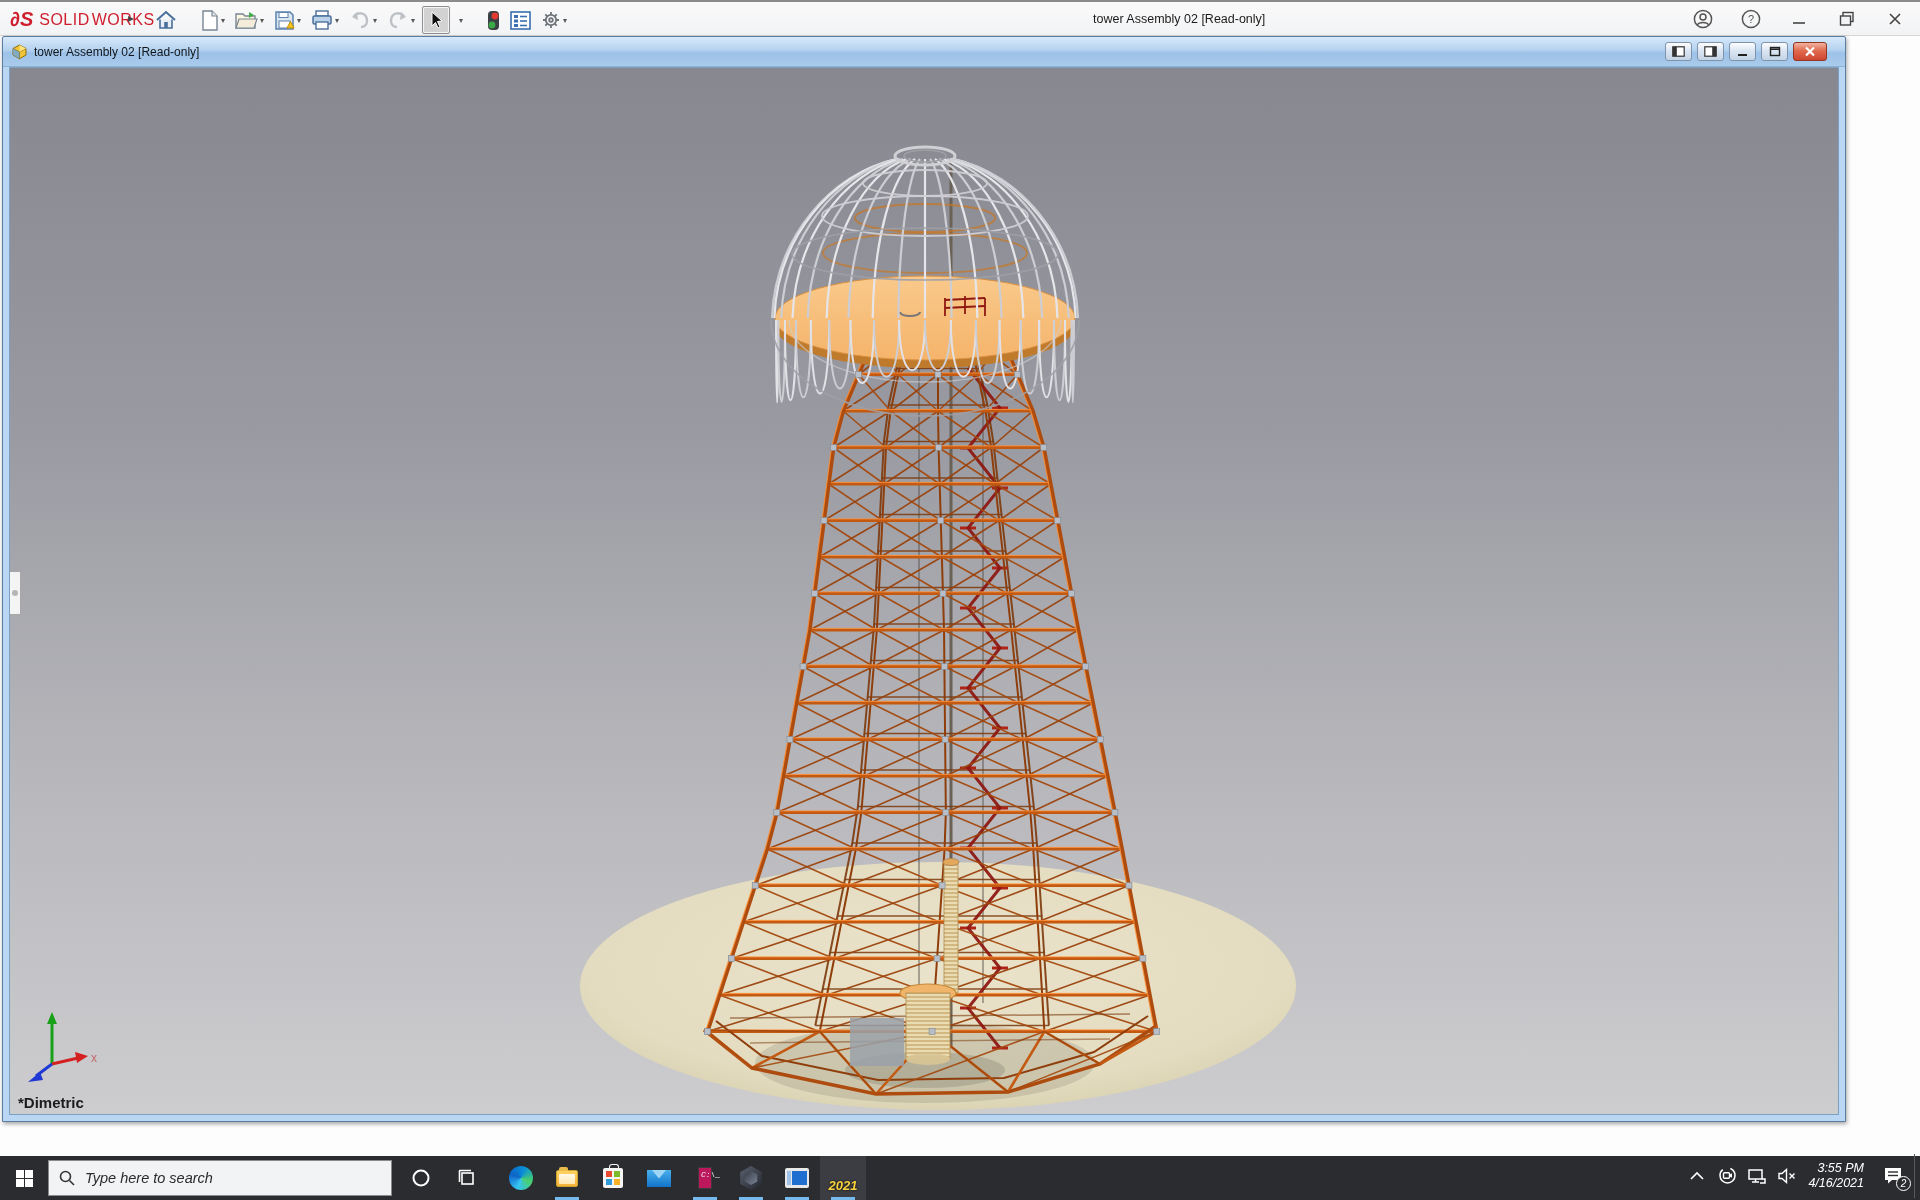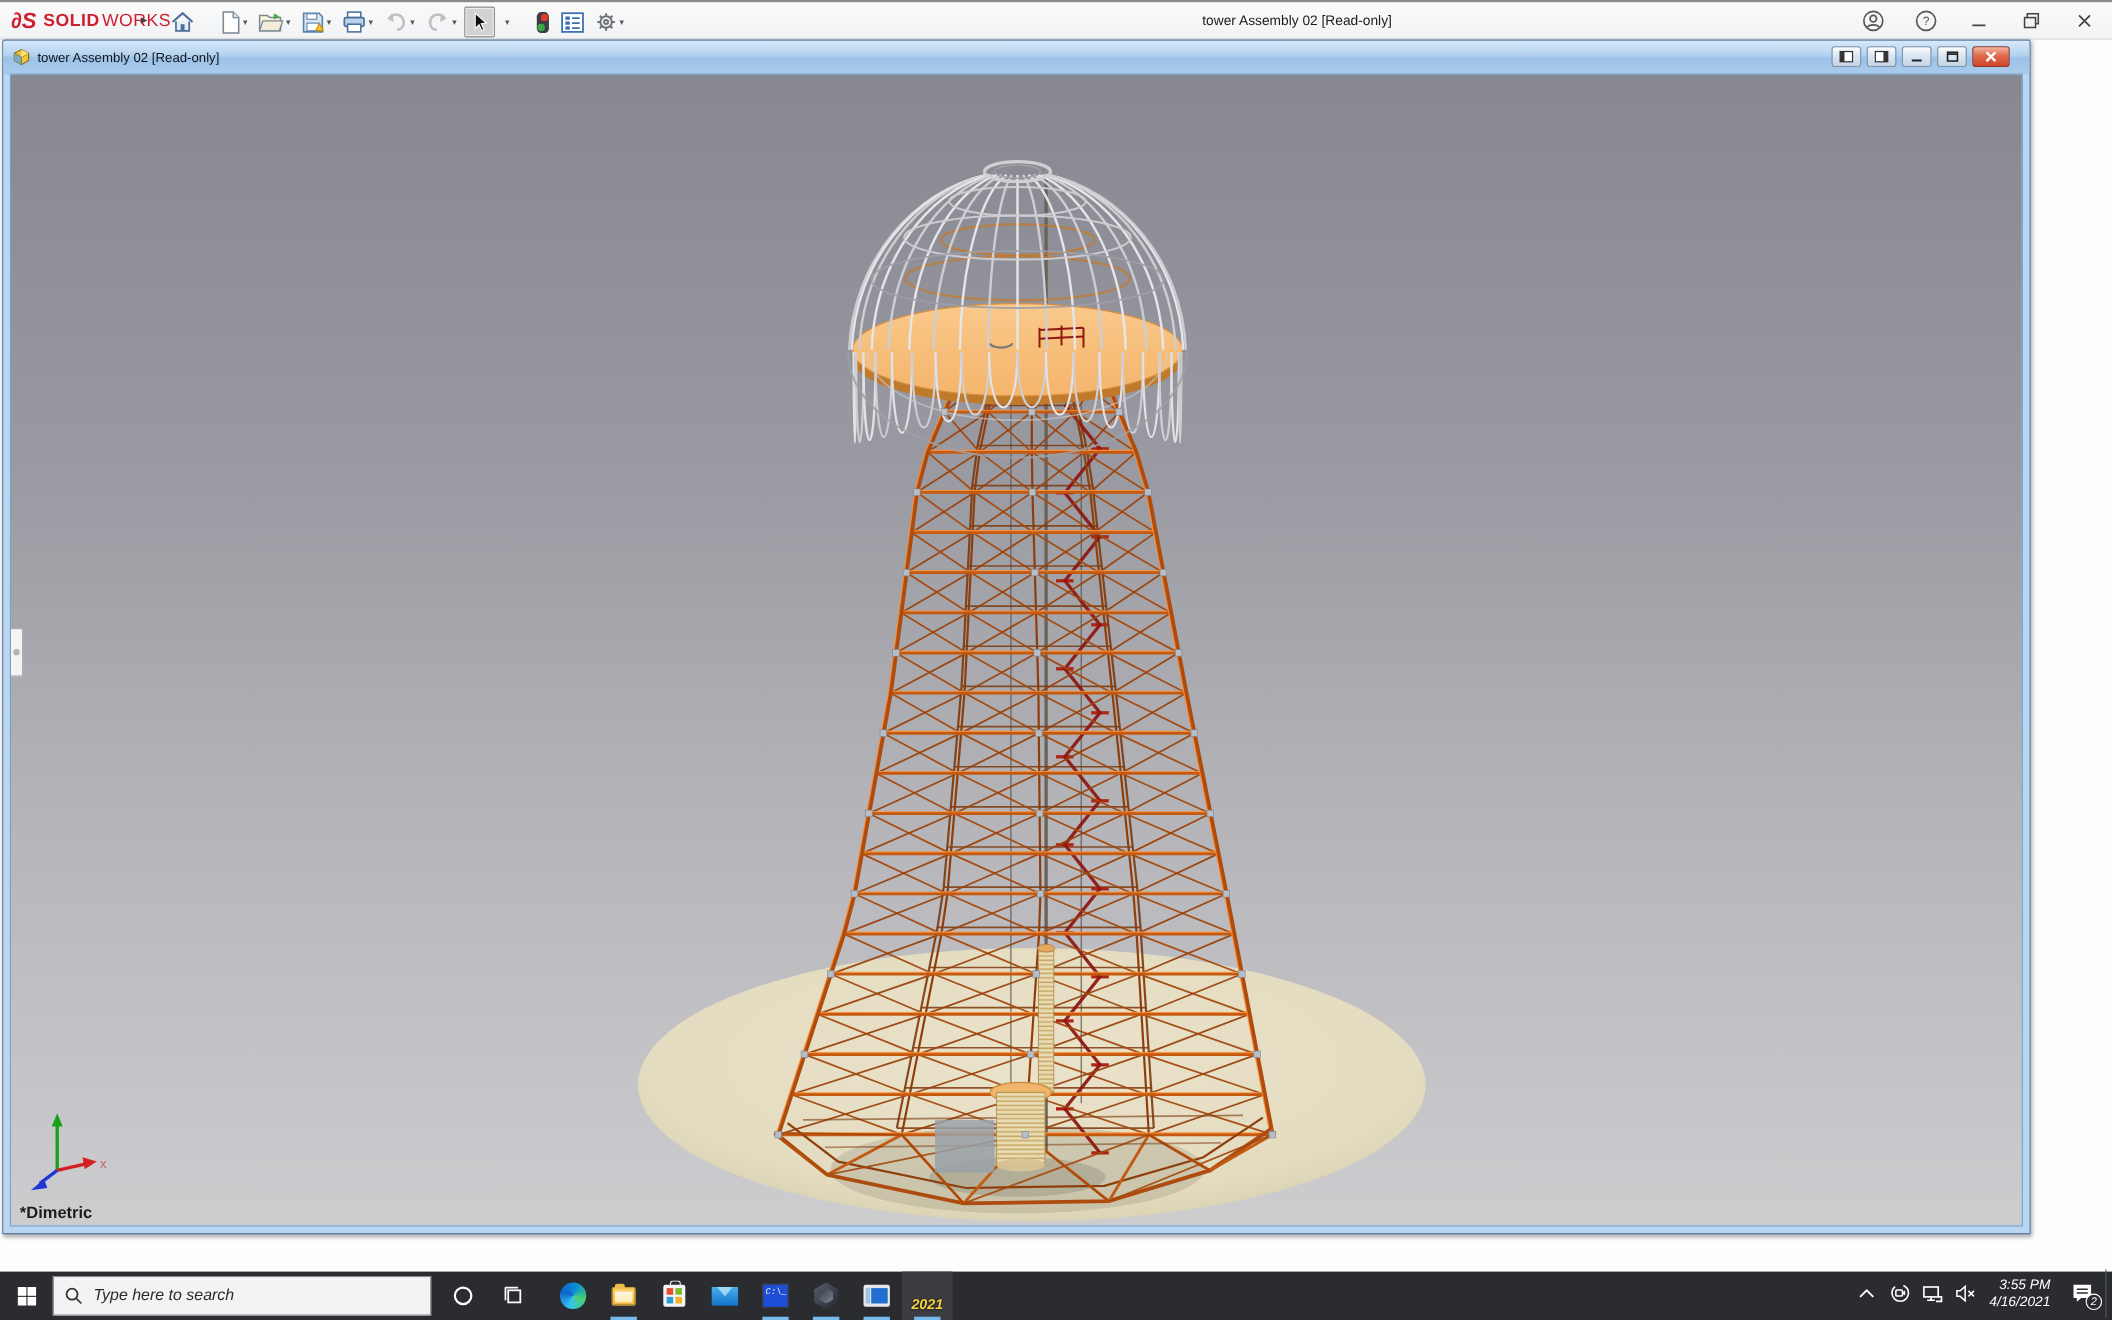--- a/index.html
+++ b/index.html
@@ -6,21 +6,21 @@
   html,body { width:1920px; height:1200px; overflow:hidden; background:#fdfdfd;
               font-family:"Liberation Sans", sans-serif; }
 
   
   .app-titlebar { position:absolute; left:0; top:0; width:1920px; height:36px;
     background:linear-gradient(#fafafa,#f2f3f5); border-top:2px solid #8b8b8b;
     border-bottom:1px solid #d6d6d6; }
   .brand { position:absolute; left:10px; top:6px; display:flex; align-items:center; gap:2px;
     color:#cf1f2f; font-size:16px; white-space:nowrap; }
   .brand .ds { font-style:italic; font-weight:bold; font-size:20px; margin-right:4px; }
-  .brand .solid { font-weight:bold; letter-spacing:.5px; }
+  .brand .solid { font-weight:normal; letter-spacing:.5px; }
   .brand .works { font-weight:normal; letter-spacing:.5px; }
   .flyout-arrow { position:absolute; left:128px; top:9px; color:#444; font-size:12px; }
   .toolbar { position:absolute; left:150px; top:2px; height:32px; display:flex; align-items:center; }
   .tb-btn { display:flex; align-items:center; padding:3px 3px; margin:0 2px; border-radius:2px; }
   .tb-btn svg { display:block; }
   .tb-dd { font-size:8px; color:#555; margin-left:2px; }
   .tb-sep { width:14px; }
   .tb-select { border:1px solid #8f8f8f; background:#d2d2d2; box-shadow:inset 0 0 0 1px #f5f5f5; }
   .app-title { position:absolute; left:1093px; top:10px; font-size:12.5px; color:#1b1b1b; }
   .app-ctl { position:absolute; top:0; height:34px; display:flex; align-items:center; gap:26px; }
@@ -82,21 +82,21 @@
     background:linear-gradient(#fff8ea,#ffe9b0); border-radius:1px; }
   .edge-icn { width:24px; height:24px; border-radius:50%;
     background:conic-gradient(from 200deg,#35c3f3,#0d64c8,#0a8fd8,#49d06c,#35c3f3); }
   .store-icn { width:20px; height:20px; background:#f5f5f5; border-radius:2px; position:relative; }
   .store-icn:before { content:""; position:absolute; left:6px; top:-4px; width:8px; height:5px;
     border:1.5px solid #f5f5f5; border-bottom:none; border-radius:3px 3px 0 0; }
   .store-icn .sq { position:absolute; width:6px; height:6px; }
   .mail-icn { width:24px; height:17px; background:linear-gradient(#49b0ec,#1273c9); position:relative; overflow:hidden; }
   .mail-icn:before { content:""; position:absolute; left:-3px; top:-9px; width:30px; height:18px;
     background:#9fd6f6; transform:rotate(0deg); clip-path:polygon(0 0,100% 0,50% 100%); }
-  .cmd-icn { width:24px; height:22px; background:#1d4ed8; border:1px solid #3a3a3a; color:#eee;
+  .cmd-icn { width:14px; height:22px; background:#be185d; border:1px solid #3a3a3a; color:#eee;
     font-family:"Liberation Mono",monospace; font-size:8px; display:flex; align-items:flex-start; padding:2px; }
   .hex-icn { width:24px; height:24px; background:linear-gradient(135deg,#5a6170,#23262d);
     clip-path:polygon(50% 0,95% 25%,95% 75%,50% 100%,5% 75%,5% 25%); position:relative; }
   .hex-icn:after { content:""; position:absolute; inset:5px;
     background:linear-gradient(315deg,#7c8698,#353a45); clip-path:polygon(50% 0,95% 25%,95% 75%,50% 100%,5% 75%,5% 25%); }
   .rdp-icn { width:24px; height:20px; background:#e8e8e8; border-radius:2px; position:relative; }
   .rdp-icn:after { content:""; position:absolute; left:7px; top:3px; right:2px; bottom:3px; background:#1f6fd0; }
   .rdp-icn:before { content:""; position:absolute; left:2px; top:3px; width:4px; bottom:3px; background:#9fc3e8; }
   .sw-icn { width:30px; height:26px; position:relative; color:#fff; }
   .sw-icn .cube { position:absolute; left:3px; top:0; width:38px; height:17px;

